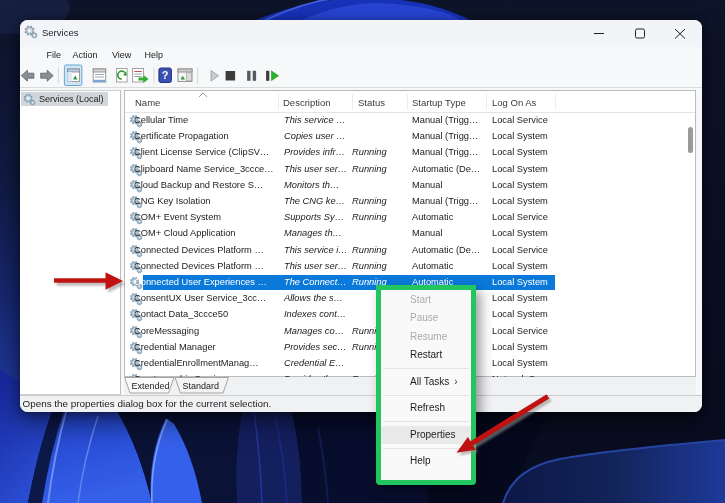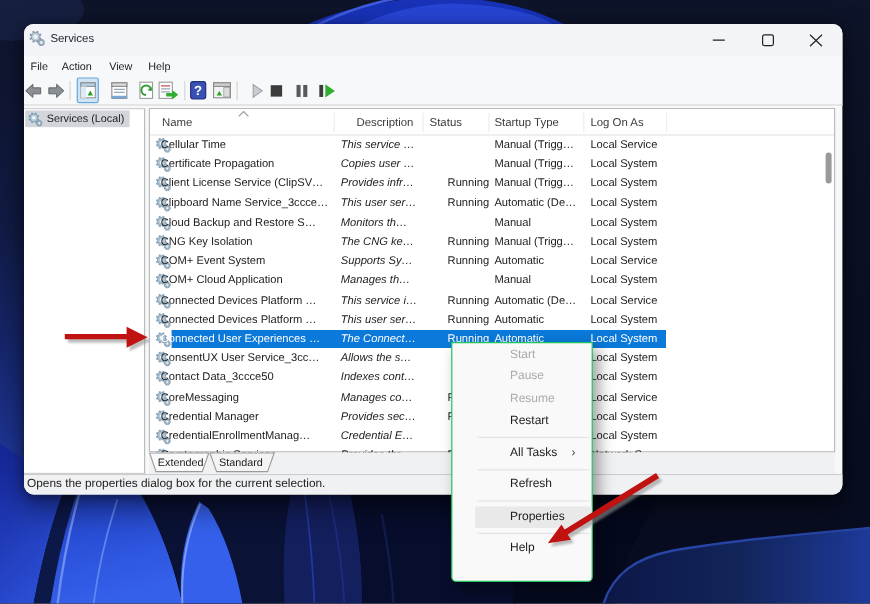--- a/index.html
+++ b/index.html
@@ -9,50 +9,50 @@
 
   #win { position:absolute; left:19.5px; top:19.5px; width:682px; height:392px;
          background:#f7f8fa; border-radius:8px;
          box-shadow:0 10px 26px rgba(0,0,0,.5), 0 2px 8px rgba(0,0,0,.35); }
   #titlebar { position:absolute; left:0; top:0; width:100%; height:27px;
               background:#f2f4f8; border-radius:8px 8px 0 0; }
   #titletext { position:absolute; left:22.5px; top:7px; font-size:9.5px; color:#1c1c28; }
   .capbtn { position:absolute; top:0; height:27px; }
   #menubar { position:absolute; left:0; top:27px; width:100%; height:16px; background:#f7f8fa;
              font-size:9px; color:#1b1b1b; }
-  #menubar span { position:absolute; top:3px; }
+  #menubar span { position:absolute; top:3px;margin-left:21px; }
   #toolbar { position:absolute; left:0; top:43px; width:100%; height:25px; background:#f7f8fa;
              border-bottom:1px solid #dadada; }
 
   #leftpane { position:absolute; left:0; top:70px; width:101.5px; height:305px;
               background:#fff; border-top:1px solid #cfcfcf; border-right:1px solid #bbb; border-bottom:1px solid #cfcfcf; }
   #lpsel { position:absolute; left:1px; top:1.5px; width:87px; height:14px; background:#d2d5d9; }
   #lptext { position:absolute; left:19.5px; top:3.2px; font-size:9px; color:#1b1b1b; }
 
   #listpane { position:absolute; left:104.5px; top:70px; width:572px; height:287.5px;
               background:#fff; border:1px solid #bbb;padding-left:46px; }
   #lhead { position:absolute; left:0; top:0; width:100%; height:22px; background:#fff;
            border-bottom:1px solid #e4e4e4; font-size:9.5px; color:#3a3a3a; }
   #lhead span { position:absolute; top:6px; }
   .hsep { position:absolute; top:3px; width:1px; height:16px; background:#ededed; }
   #rows { position:absolute; left:0; top:22px; width:100%; height:264px; overflow:hidden;
           font-size:9.3px; color:#1b1b1b; }
   .row { position:absolute; left:0; width:100%; height:16.2px; }
   .row span { position:absolute; top:2.6px; white-space:nowrap; }
-  .c0 { left:9px; } .c1 { left:159px;font-style:italic; } .c2 { left:248px; } .c3 { left:287px; } .c4 { left:367px; }
+  .c0 { left:9px; } .c1 { left:159px;font-style:italic; } .c2 { left:227px;font-style:italic; } .c3 { left:287px; } .c4 { left:367px; }
   #sbthumb { position:absolute; left:562.5px; top:36px; width:5px; height:26px; background:#9a9a9a; border-radius:2.5px; }
 
   #tabs { position:absolute; left:104.5px; top:357.5px; width:572px; height:17.5px; }
   #statusbar { position:absolute; left:0; top:375px; width:100%; height:17px; background:#f0f1f3;
                border-top:1px solid #cccccc; border-radius:0 0 8px 8px; font-size:9.9px; color:#1b1b1b; }
   #statusbar span { position:absolute; left:3px; top:2.5px; }
 
-  #cmenu { position:absolute; left:375.5px; top:285px; width:118px; height:199.5px;
-           background:#f9f9f9; border:1px solid #22c55e; border-radius:0 0 4px 4px;
-           box-shadow:5px 6px 12px rgba(0,0,0,.38); font-size:10px; color:#1c1c1c; z-index:30;padding-left:19px; }
+  #cmenu { position:absolute; left:375.5px; top:285px; width:100px; height:199.5px;
+           background:#f9f9f9; border:5px solid #22c55e; border-radius:0 0 4px 4px;
+           box-shadow:5px 6px 12px rgba(0,0,0,.38); font-size:10px; color:#1c1c1c; z-index:30; }
   .mi { position:relative; height:18.5px; padding-left:29.5px; line-height:18.5px; }
   .mi.dis { color:#aaaaaa; }
   .msep { height:8px; position:relative; }
   .msep:after { content:""; position:absolute; left:2px; right:2px; top:3.5px; height:1px; background:#e3e3e3; }
   .mi.hov { background:#e9e9e9; }
   .subarr { position:absolute; right:13px; top:0.5px; font-size:10px; color:#444; }
   #overlay { position:absolute; left:0; top:0; width:725px; height:503px; z-index:40; pointer-events:none; }
 </style>
 </head>
 <body>
@@ -220,21 +220,21 @@
         <line x1="11.1" y1="8.6" x2="11.5" y2="7.8" stroke="#7d9cb2" stroke-width="1.7"></line>
         <line x1="12.2" y1="9.7" x2="13.0" y2="9.3" stroke="#7d9cb2" stroke-width="1.7"></line>
         <circle cx="10.4" cy="10.4" r="1.9" fill="#c0d2dd" stroke="#7d9cb2" stroke-width="0.8"></circle>
         <circle cx="10.4" cy="10.4" r="0.7" fill="#f2f6f9"></circle>
       </svg>
     <span id="lptext">Services (Local)</span>
   </div>
   <div id="listpane">
     <div id="lhead">
       <span style="left:10px">Name</span>
-      <span style="left:172px">Description</span>
+      <span style="left:158px">Description</span>
       <span style="left:233px">Status</span>
       <span style="left:287px">Startup Type</span>
       <span style="left:367px">Log On As</span>
       <svg style="position:absolute;left:73px;top:1px" width="10" height="6">
           <path d="M1 5 L5 1 L9 5" fill="none" stroke="#9a9a9a" stroke-width="1"></path>
         </svg>
       <div class="hsep" style="left:153px"></div>
         <div class="hsep" style="left:227px"></div>
       <div class="hsep" style="left:281.5px"></div>
         <div class="hsep" style="left:361px"></div>

